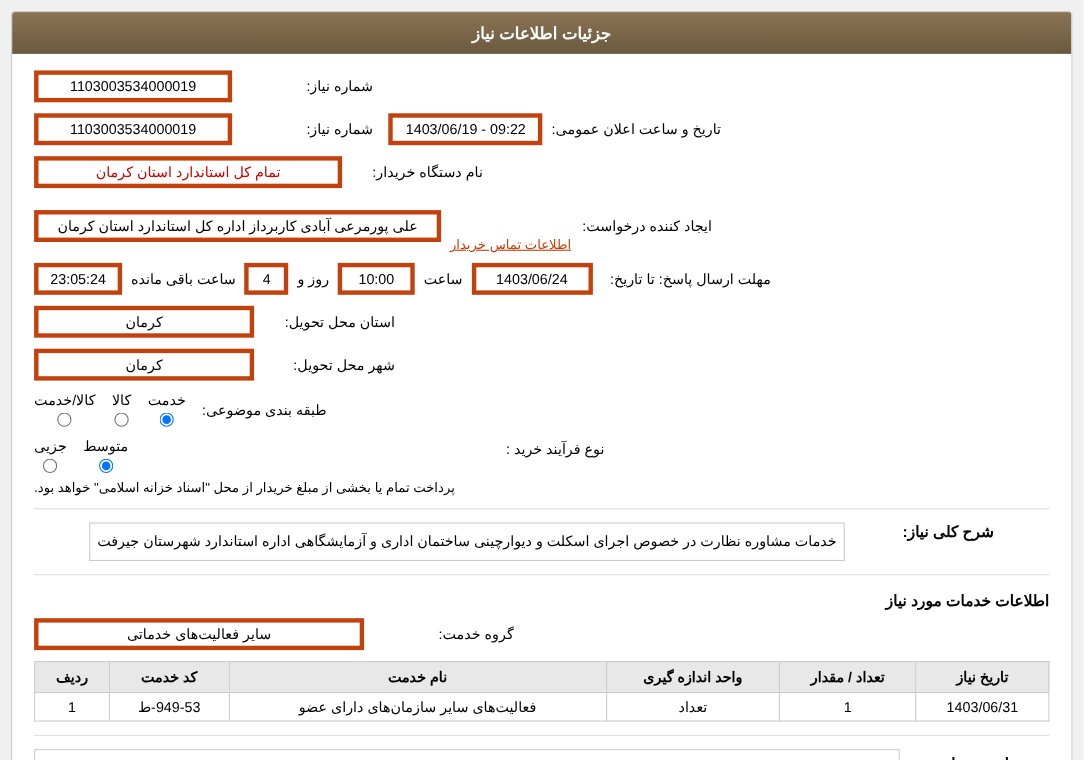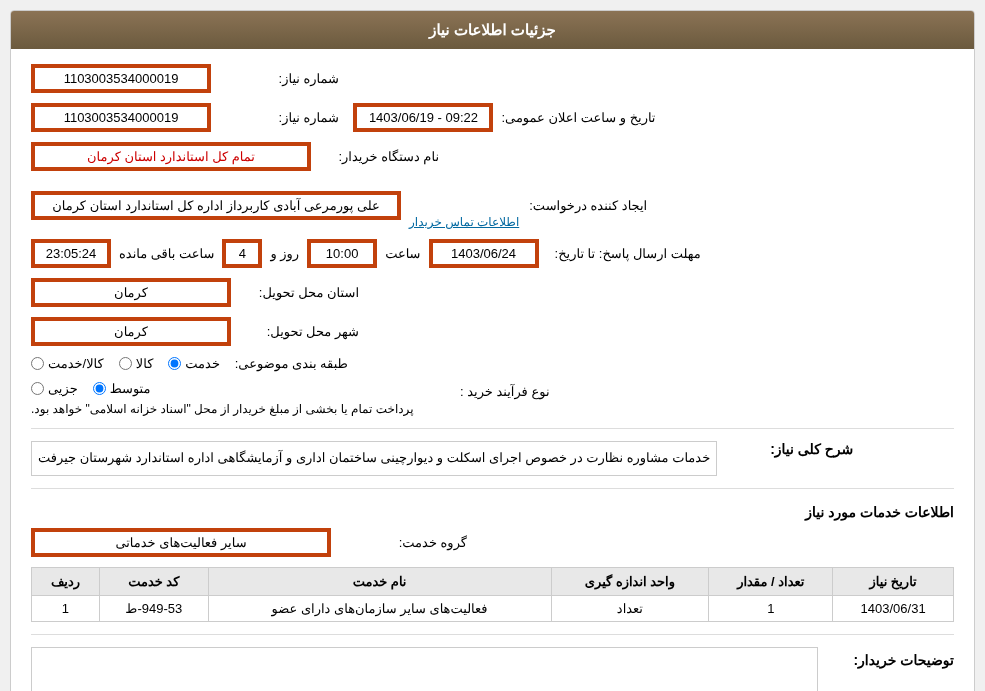--- a/index.html
+++ b/index.html
@@ -116,36 +116,37 @@
       border-radius: 3px;
     }
     .btn-print {
       background: #f5f5f5;
     }
     .btn-back {
       background: #f5f5f5;
     }
     
     .link-text {
-      color: #0369a1;
+      color: #c2410c;
       text-decoration: underline;
       cursor: pointer;
       margin-top: 34px;
     }
     
     .radio-group {
       display: flex;
       gap: 15px;
       align-items: center;
       direction: rtl;
     }
     .radio-item {
       display: flex;
       align-items: center;
       gap: 4px;
+      flex-direction: column;
     }
     
     .process-type-row {
       display: flex;
       align-items: flex-start;
       justify-content: flex-end;
       margin-bottom: 10px;
       gap: 8px;
     }
     
@@ -159,21 +160,21 @@
       display: flex;
       align-items: center;
       justify-content: flex-end;
       margin-bottom: 10px;
       gap: 8px;
     }
 
     .desc-row {
       display: flex;
       align-items: flex-start;
-      justify-content: flex-end;
+      justify-content: center;
       margin-bottom: 10px;
       gap: 8px;
     }
     
     .desc-box {
       border: 1px solid #ccc;
       padding: 6px;
       text-align: right;
       direction: rtl;
       min-width: 580px;

